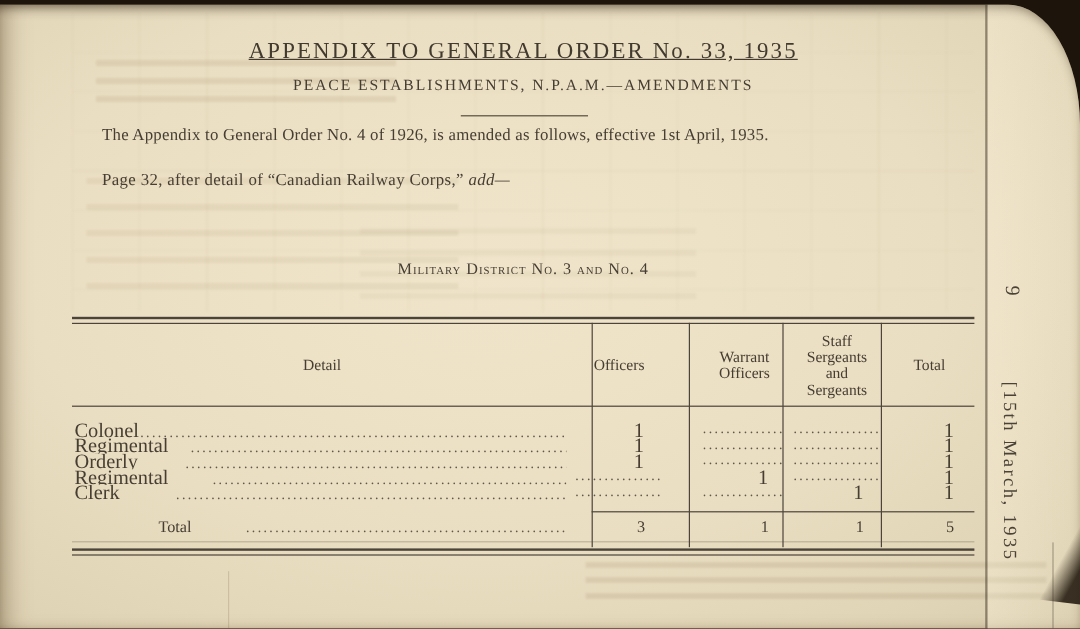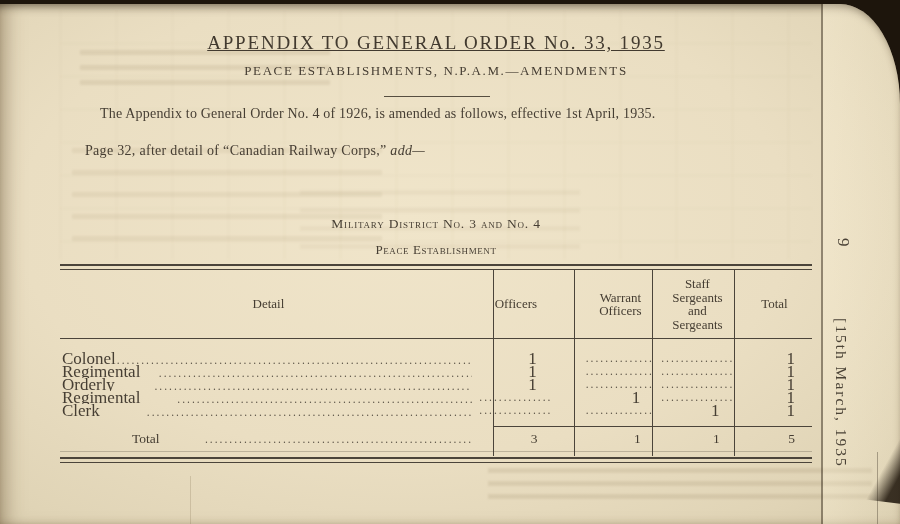--- a/index.html
+++ b/index.html
@@ -50,21 +50,21 @@
     background: repeating-linear-gradient(to bottom, rgba(118,98,60,0.25) 0 5px, transparent 5px 13px); }
   .ghost-d { left: 300px; top: 190px; width: 280px; height: 66px; opacity: .2;
     background: repeating-linear-gradient(to bottom, rgba(128,106,66,0.28) 0 5px, transparent 5px 18px); }
 
   
   .centerband { position: absolute; left: 60px; width: 752px; text-align: center; }
   .doc-title { top: 32px; font-size: 19px; letter-spacing: 1.8px; color: #423a2f; text-decoration: underline; }
   .doc-subtitle { top: 63px; font-size: 13px; letter-spacing: 1.6px; color: #45three; color:#453d32; }
   .title-rule { position: absolute; left: 384px; top: 96px; width: 106px; height: 0;
     border-top: 1.4px solid #564e40; }
-  .intro-line { position: absolute; left: 100px; top: 106px; font-size: 14px; letter-spacing: .2px; }
+  .intro-line { position: absolute; left: 85px; top: 106px; font-size: 14px; letter-spacing: .2px; }
   .amend-line { position: absolute; left: 85px; top: 143px; font-size: 14px; letter-spacing: .3px; }
   .amend-line em { font-style: italic; }
   .corps-head { top: 161px; font-size: 15px; letter-spacing: 1.6px; color: #443c31; }
   .sc { font-variant: small-caps; }
   .unit-line { top: 190px; font-size: 13.5px; letter-spacing: 1px; }
   .district-line { top: 216px; font-size: 13.5px; letter-spacing: .8px; }
   .estab-line { top: 242px; font-size: 13px; letter-spacing: .6px; }
 
   
   .hline { position: absolute; background: #4b443a; }
@@ -116,21 +116,20 @@
   <div class="ghost ghost-b"></div>
   <div class="ghost ghost-d"></div>
   <div class="ghost ghost-c"></div>
 
   <div class="centerband doc-title">APPENDIX TO GENERAL ORDER No. 33, 1935</div>
   <div class="centerband doc-subtitle">PEACE ESTABLISHMENTS, N.P.A.M.—AMENDMENTS</div>
   <div class="title-rule"></div>
   <div class="intro-line">The Appendix to General Order No. 4 of 1926, is amended as follows, effective 1st April, 1935.</div>
   <div class="amend-line"><span>Page 32, after detail of “Canadian Railway Corps,” </span><em>add—</em></div>
   <div class="centerband district-line sc">Military District No. 3 and No. 4</div>
-  <div class="centerband estab-line sc">Peace Establishment</div>
 
   <div class="hline" style="left:60px; top:264px; width:752px; height:1.8px;"></div>
   <div class="hline" style="left:60px; top:268.5px; width:752px; height:1px;"></div>
   <div class="hline" style="left:60px; top:338px; width:752px; height:1.2px;"></div>
   <div class="hline" style="left:493px; top:426px; width:319px; height:1.2px;"></div>
   <div class="hline faint-line" style="left:60px; top:450.5px; width:752px; height:1px;"></div>
   <div class="hline" style="left:60px; top:457px; width:752px; height:1.8px;"></div>
   <div class="hline" style="left:60px; top:461.5px; width:752px; height:1px;"></div>
   <div class="vline" style="left:493px;"></div>
   <div class="vline" style="left:574px;"></div>

